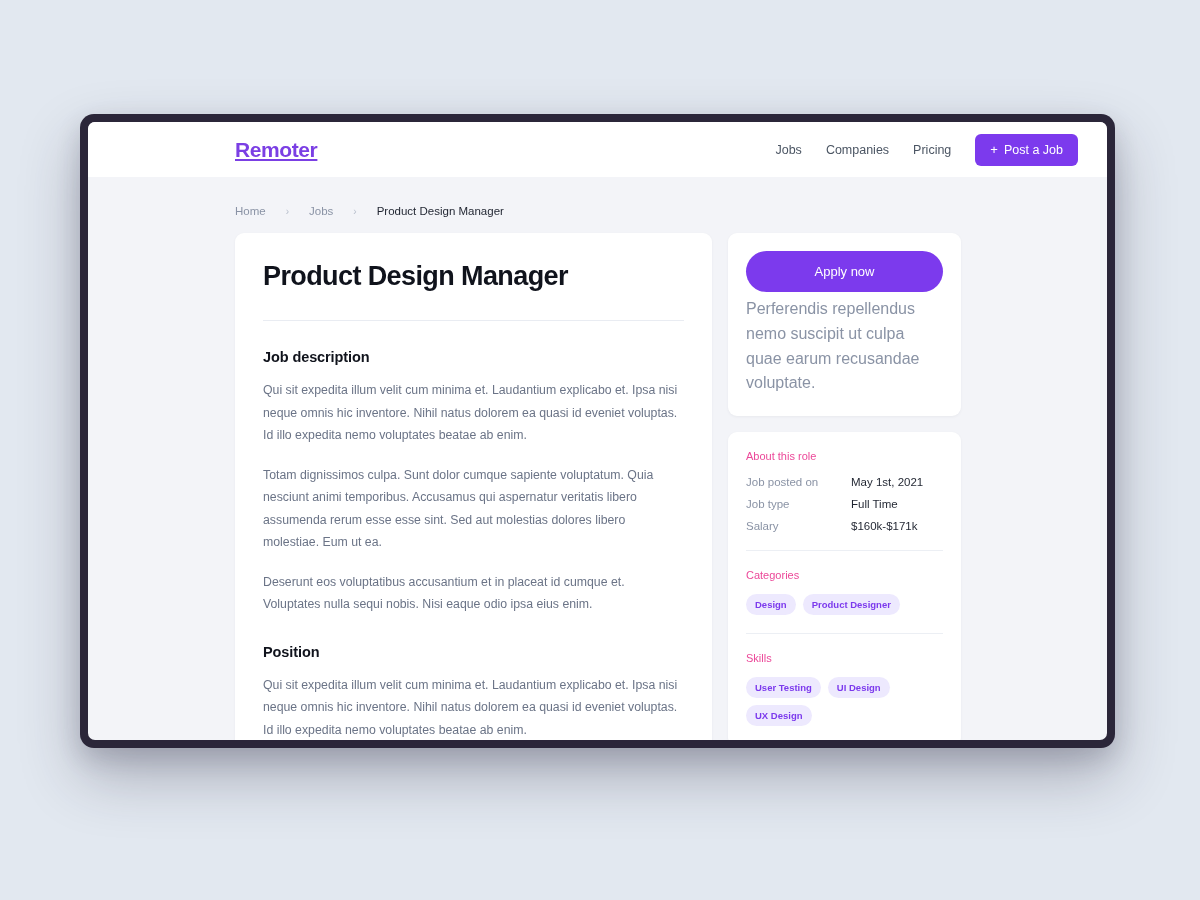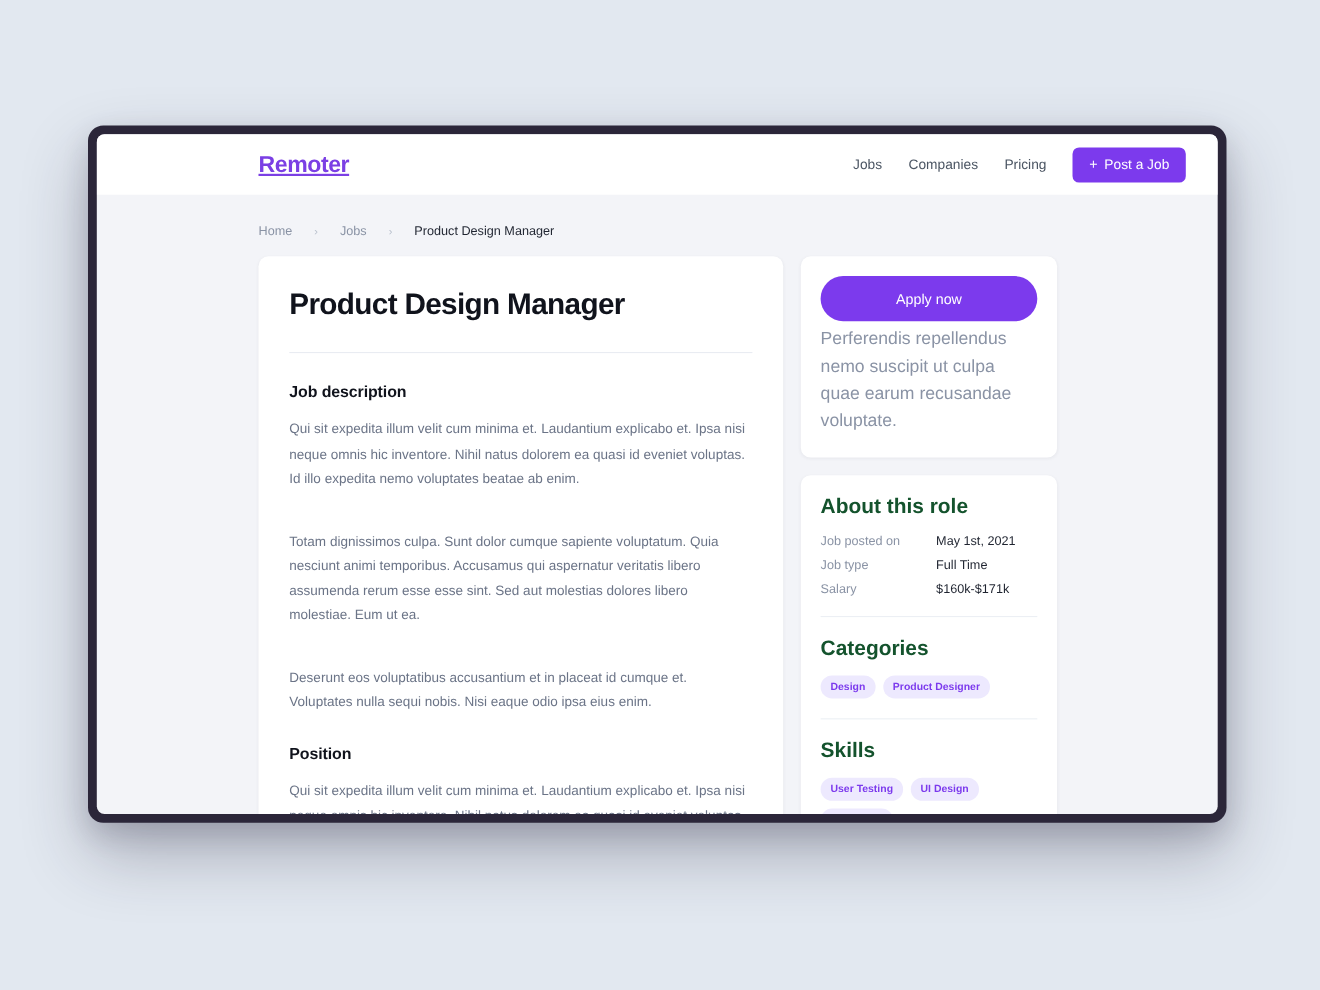--- a/index.html
+++ b/index.html
@@ -144,21 +144,21 @@
     margin: 28px 0 0 0;
     letter-spacing: -0.1px;
   }
 
   .body-paragraph {
     font-size: 12.3px;
     line-height: 1.83;
     color: #6b7487;
     margin-top: 14px;
   }
-  .body-paragraph + .body-paragraph { margin-top: 34px; }
+  .body-paragraph + .body-paragraph { margin-top: 17px; }
 
   
   .sidebar {
     width: 233px;
     flex: 0 0 233px;
     display: flex;
     flex-direction: column;
     gap: 16px;
   }
 
@@ -184,23 +184,23 @@
 
   .apply-note {
     font-size: 16px;
     line-height: 1.55;
     color: #8a93a5;
     text-align: left;
     margin-top: 5px;
   }
 
   .card-heading {
-    font-size: 19px;
-    font-weight: bold;
-    color: #14532d;
+    font-size: 11px;
+    font-weight: normal;
+    color: #ec4899;
   }
 
   .detail-list { margin-top: 14px; }
 
   .detail-row {
     display: flex;
     font-size: 11.5px;
     margin-bottom: 10px;
   }
   .detail-row:last-child { margin-bottom: 0; }

